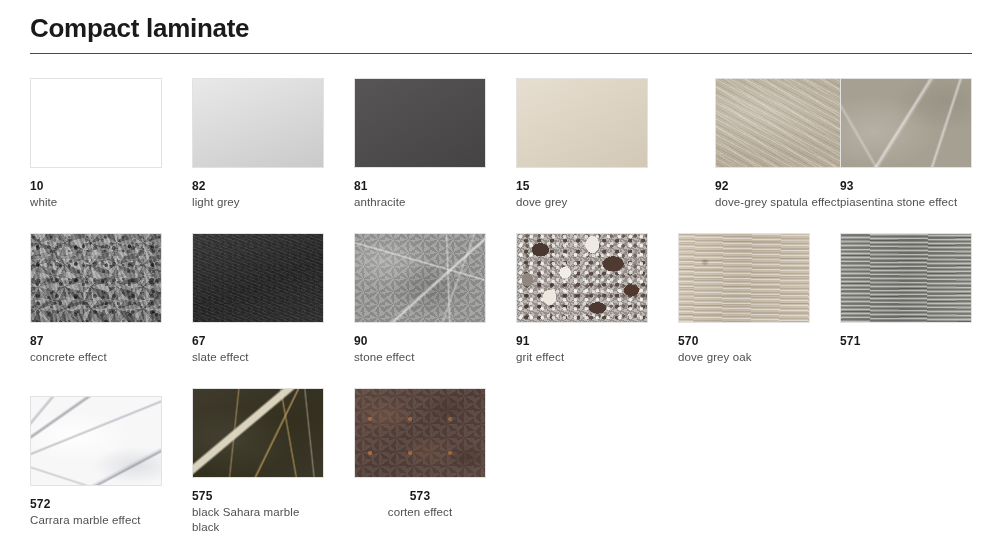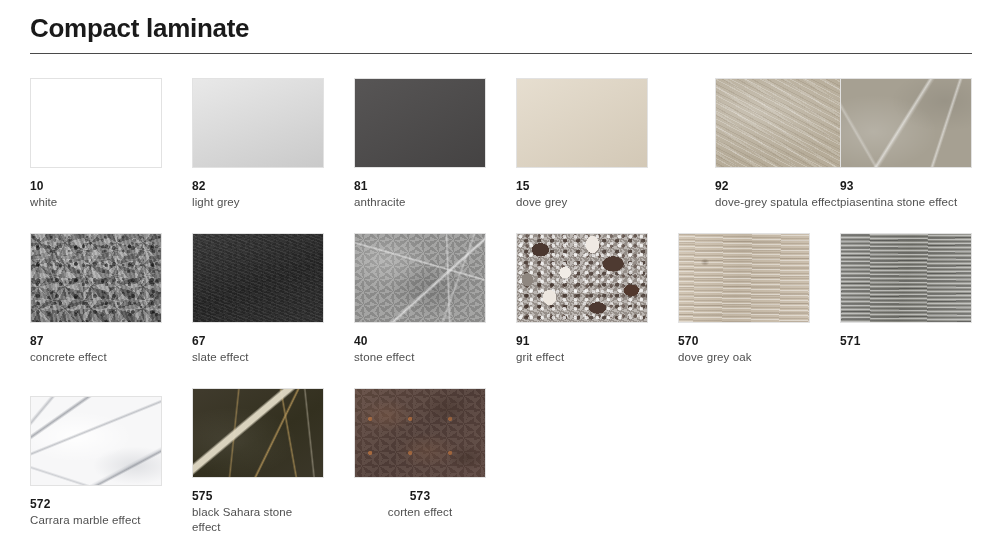--- a/index.html
+++ b/index.html
@@ -348,21 +348,21 @@
           <div class="swatch">
             <div class="tex t-slate"></div>
           </div>
           <div class="code">67</div>
           <div class="name">slate effect</div>
         </div>
         <div class="cell" style="left: 324px;">
           <div class="swatch">
             <div class="tex t-stone"></div>
           </div>
-          <div class="code">40</div>
+          <div class="code">90</div>
           <div class="name">stone effect</div>
         </div>
         <div class="cell" style="left: 486px;">
           <div class="swatch">
             <div class="tex t-grit"></div>
           </div>
           <div class="code">91</div>
           <div class="name">grit effect</div>
         </div>
         <div class="cell wide" style="left: 648px;">
@@ -385,21 +385,21 @@
             <div class="tex t-carrara"></div>
           </div>
           <div class="code">572</div>
           <div class="name">Carrara marble effect</div>
         </div>
         <div class="cell" style="left: 162px;">
           <div class="swatch">
             <div class="tex t-sahara"></div>
           </div>
           <div class="code">575</div>
-          <div class="name">black Sahara stone effect</div>
+          <div class="name">black Sahara marble black</div>
         </div>
         <div class="cell" style="left: 324px; text-align: center;">
           <div class="swatch">
             <div class="tex t-corten"></div>
           </div>
           <div class="code">573</div>
           <div class="name">corten effect</div>
         </div>
       </div>
   </div>

